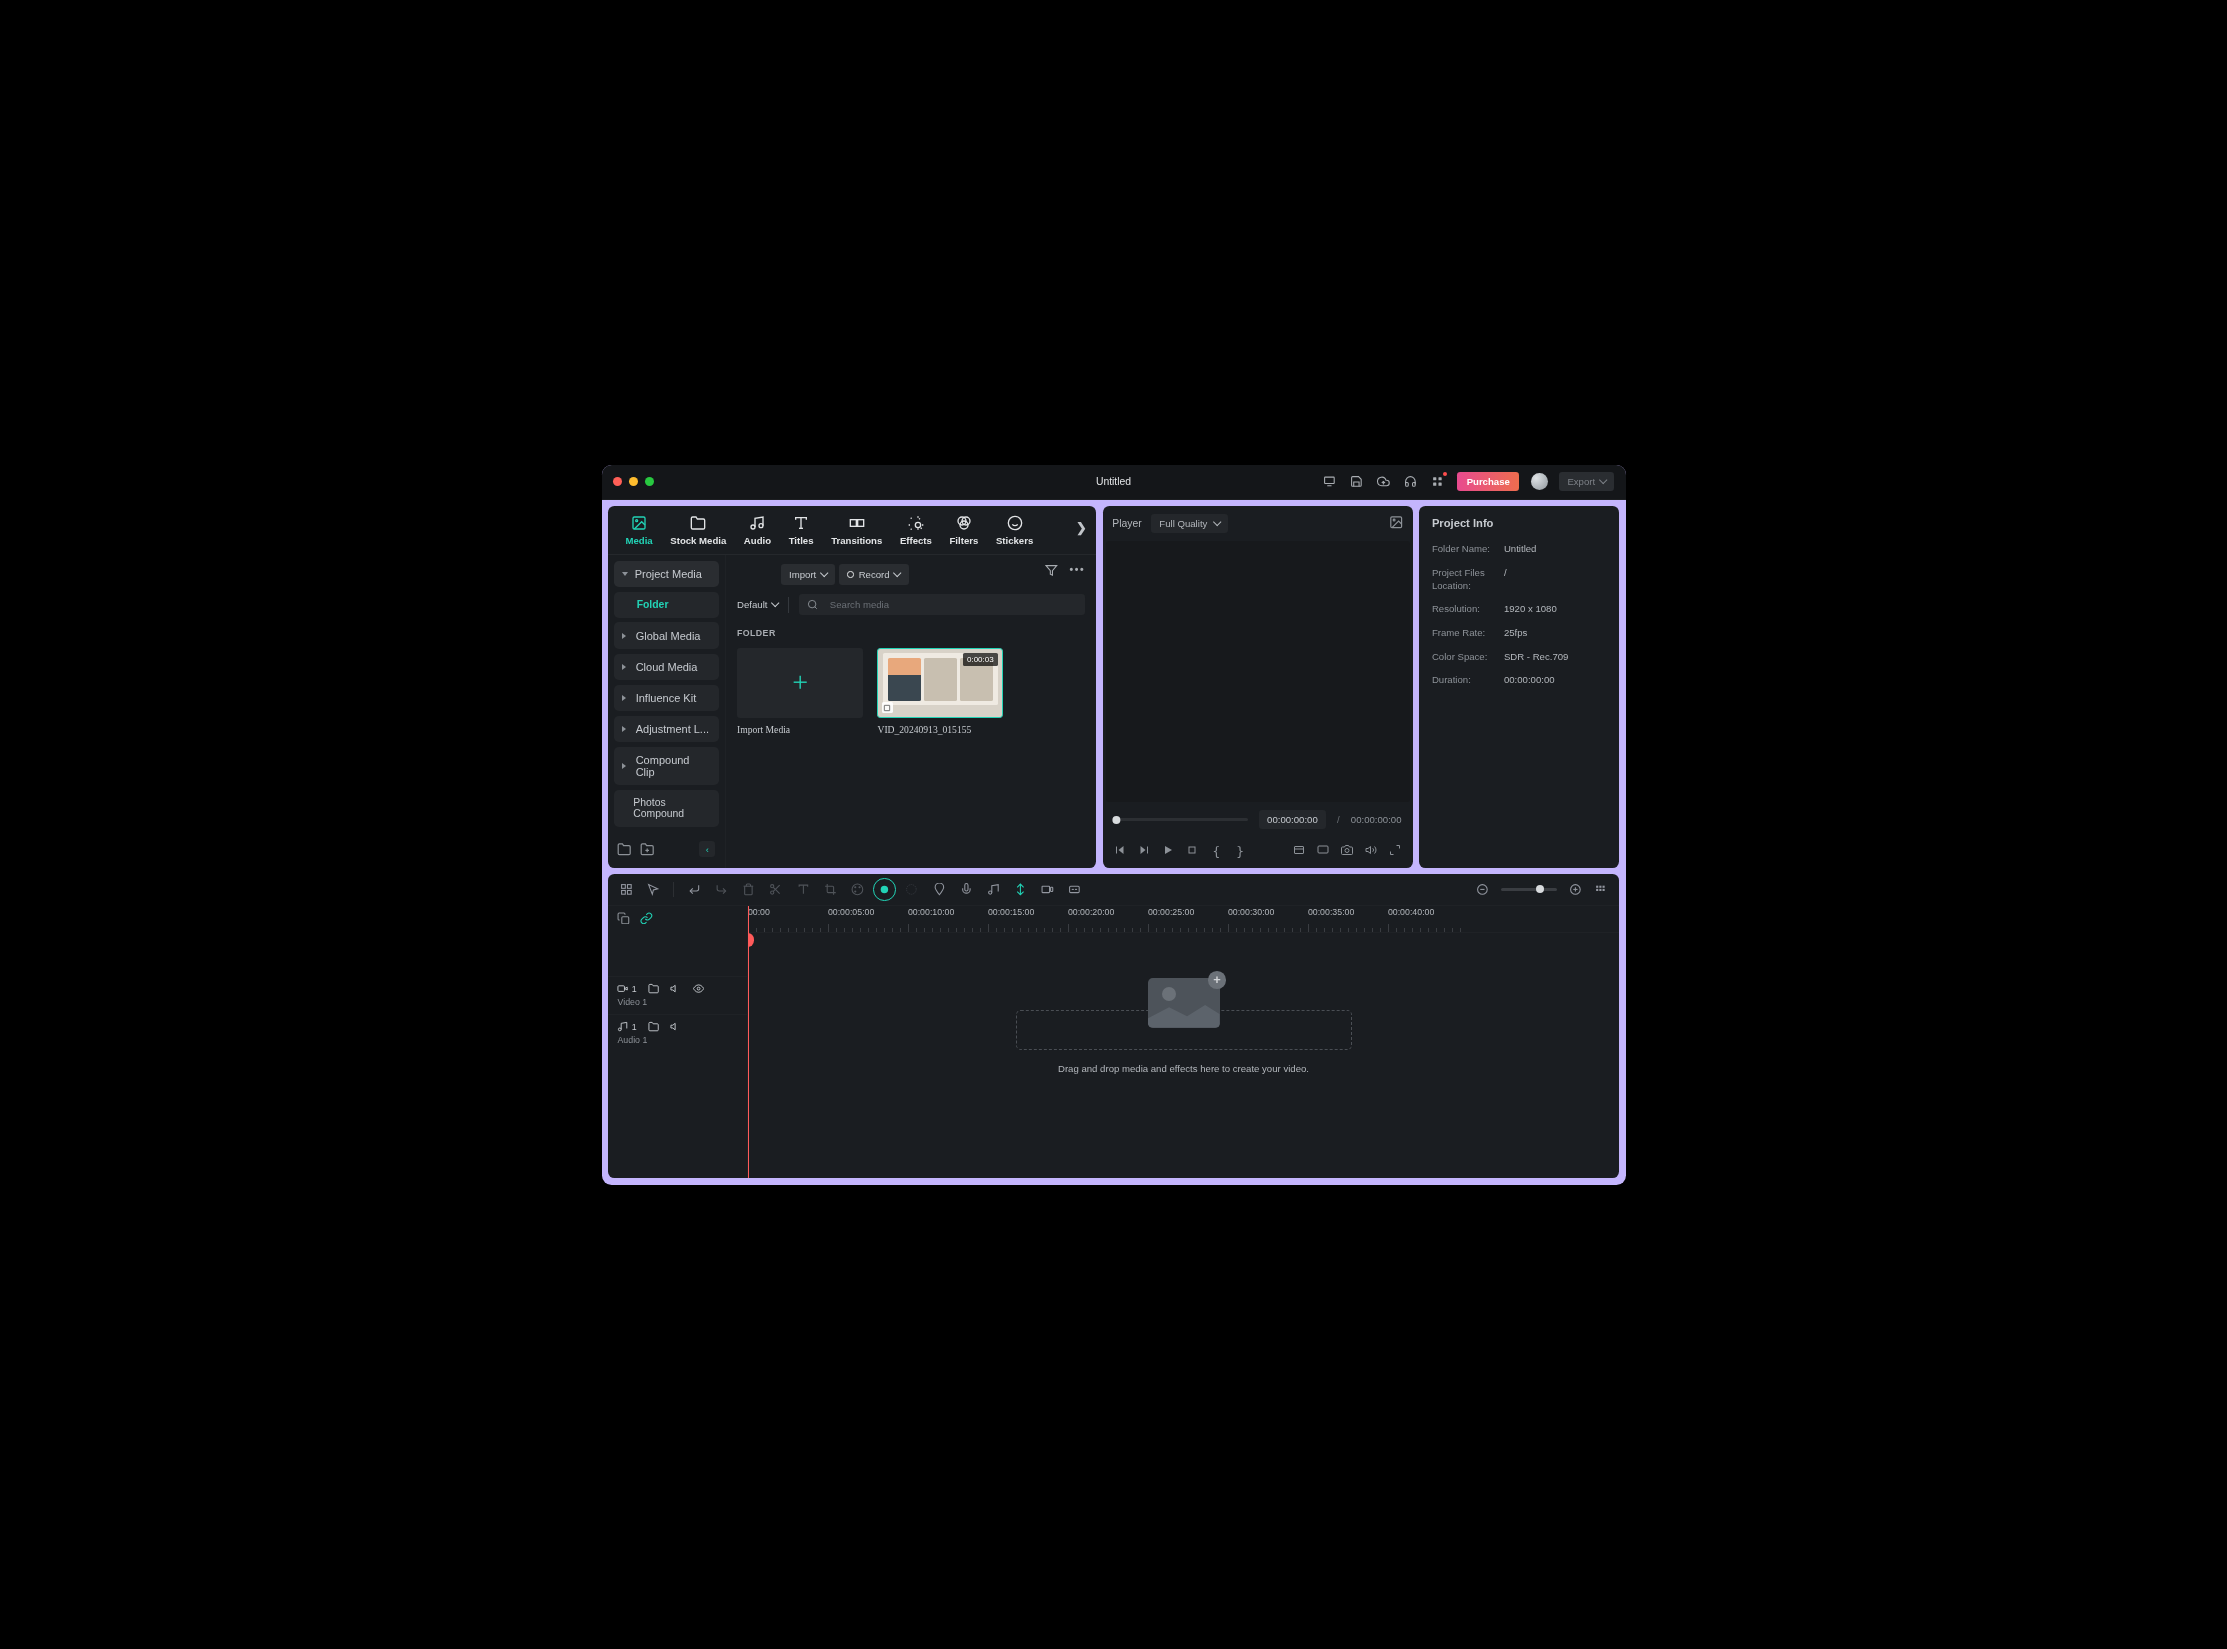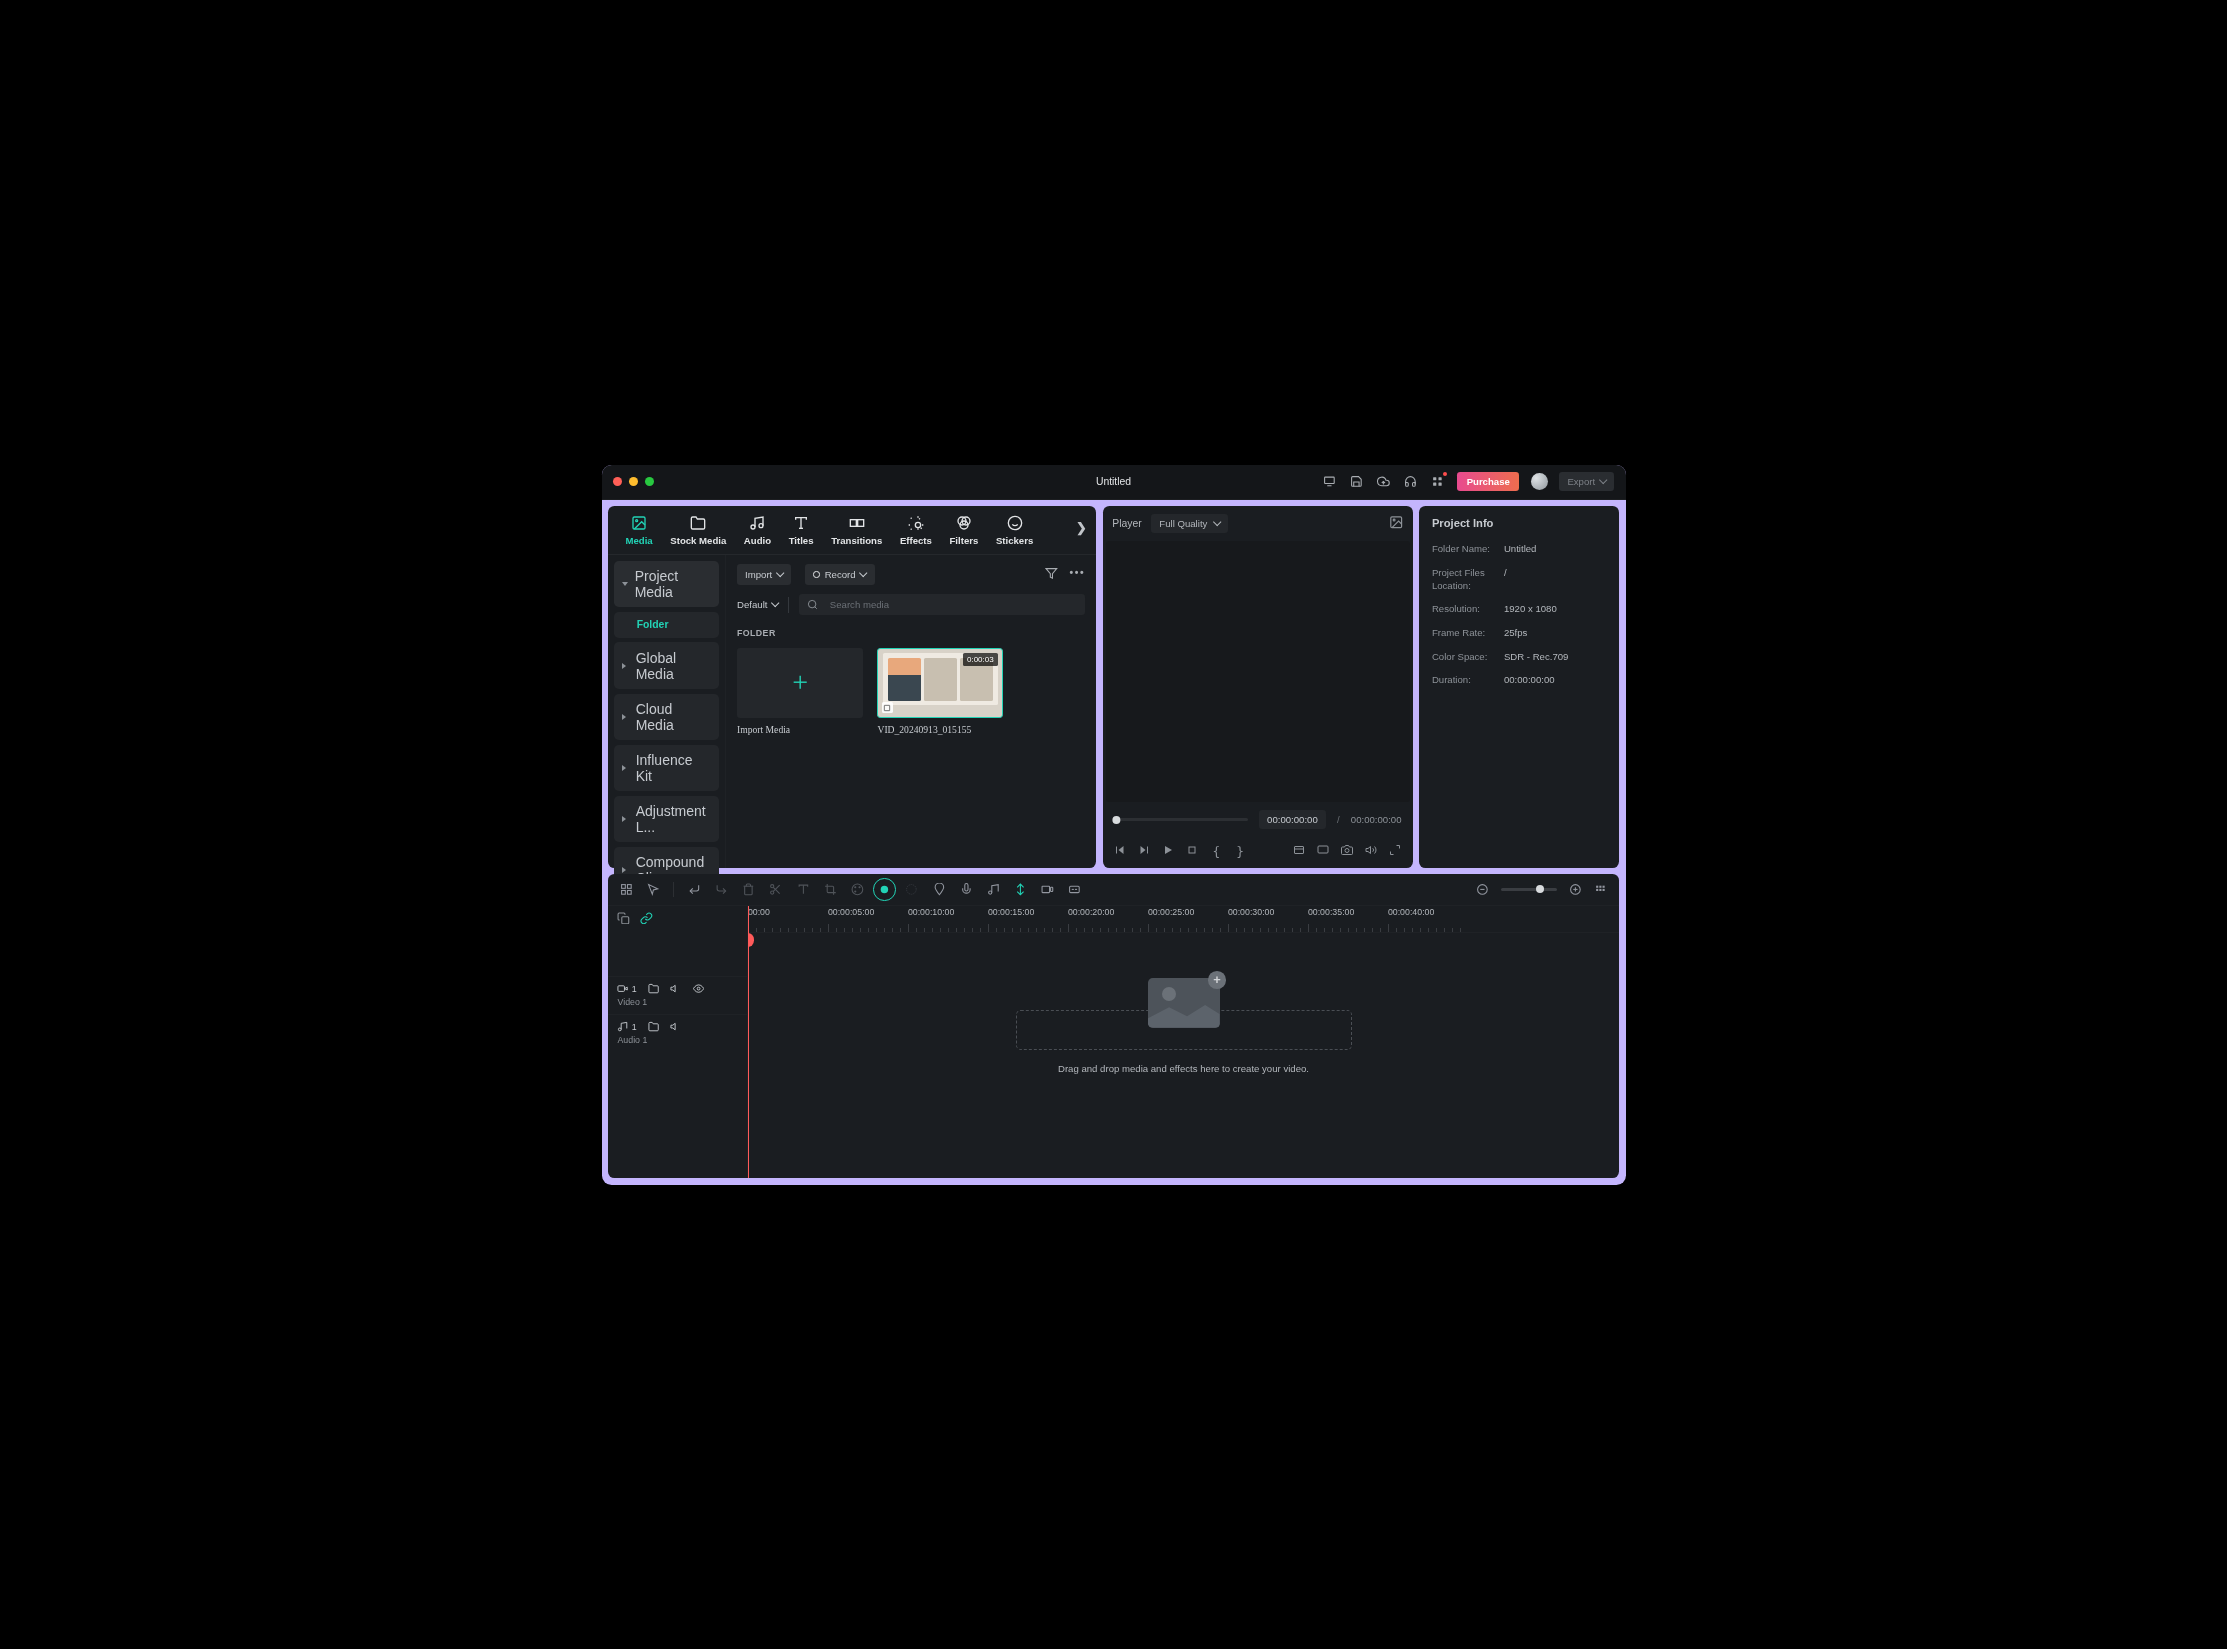--- a/index.html
+++ b/index.html
@@ -31,33 +31,33 @@
 
 .media-panel { flex: 1; display: flex; flex-direction: column; min-width: 0; }
 .media-tabs { display: flex; align-items: center; padding: 6.4px 9.6px 0; gap: 1.6px; border-bottom: 0.8px solid #25282c; position: relative; }
 .media-tab { display: flex; flex-direction: column; align-items: center; gap: 3.2px; padding: 3.2px 8px 8px; cursor: pointer; color: #e2e4e6; font-size: 9.6px; font-weight: 600; }
 .media-tab.active { color: #22d3b6; }
 .media-tab svg { width: 16px; height: 16px; }
 .tabs-more { position: absolute; right: 9.6px; top: 14.4px; color: #c0c4c9; font-size: 12.8px; font-weight: bold; cursor: pointer; }
 
 .media-body { flex: 1; display: flex; min-height: 0; }
 .media-sidebar { width: 118px; padding: 6.4px; display: flex; flex-direction: column; gap: 4.8px; border-right: 0.8px solid #1f2226; }
-.ms-item { display: flex; align-items: center; padding: 7.2px 8px; border-radius: 4.8px; cursor: pointer; font-size: 14px; color: #c7cbd0; background: #24272b; }
+.ms-item { display: flex; align-items: center; padding: 7.2px 8px; border-radius: 4.8px; cursor: pointer; font-size: 11px; color: #c7cbd0; background: #24272b; }
 .ms-item.expanded { background: #2a2d31; }
 .ms-item .tri { width: 0; height: 0; border-left: 3.2px solid transparent; border-right: 3.2px solid transparent; border-top: 4px solid #8d9298; margin-right: 6.4px; }
 .ms-item.collapsed .tri { border-top: 3.2px solid transparent; border-bottom: 3.2px solid transparent; border-left: 4px solid #8d9298; }
 .ms-sub { padding: 7.2px 8px 7.2px 22.4px; border-radius: 4.8px; cursor: pointer; font-size: 10.4px; font-weight: 600; color: #22d3b6; background: #24272b; }
 .ms-plain { padding: 7.2px 8px 7.2px 19px; border-radius: 4.8px; cursor: pointer; font-size: 10.4px; color: #c7cbd0; background: #24272b; }
 .ms-spacer { flex: 1; }
 .ms-footer { display: flex; align-items: center; justify-content: space-between; padding: 4.8px 3.2px; }
 .ms-ficon { color: #8d9298; cursor: pointer; width: 14.4px; height: 14.4px; }
 .ms-collapse { width: 16px; height: 16px; border-radius: 3.2px; background: #24272b; display: flex; align-items: center; justify-content: center; color: #22d3b6; cursor: pointer; font-size: 9.6px; }
 
 .media-content { flex: 1; padding: 9.6px 11.2px; display: flex; flex-direction: column; min-width: 0; }
-.mc-row1 { display: flex; align-items: center; gap: 14px; }
+.mc-row1 { display: flex; align-items: flex-start; gap: 4px; margin-left: 44px; }
 .pill { background: #2a2d31; border-radius: 3.2px; padding: 4.8px 8px; display: flex; align-items: center; gap: 4.8px; cursor: pointer; font-size: 9.6px; color: #c7cbd0; }
 .pill .dot { width: 6.4px; height: 6.4px; border-radius: 50%; border: 1.6px solid #e2e4e6; }
 .mc-row1-right { margin-left: auto; display: flex; gap: 11.2px; }
 .mc-icon { color: #a9adb2; cursor: pointer; }
 .mc-icon svg { width: 12.8px; height: 12.8px; }
 .more-dots { letter-spacing: 1.6px; font-weight: bold; }
 
 .mc-row2 { display: flex; align-items: center; gap: 9.6px; margin-top: 9.6px; }
 .dd { display: flex; align-items: center; gap: 4.8px; font-size: 9.6px; color: #c7cbd0; cursor: pointer; }
 .vsep { width: 0.8px; height: 16px; background: #34383d; }

